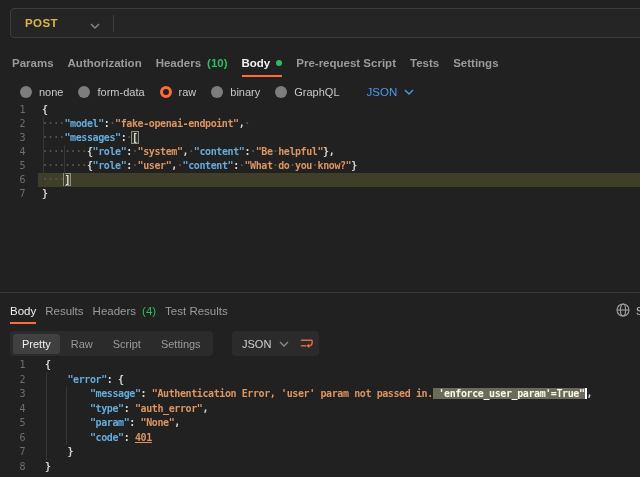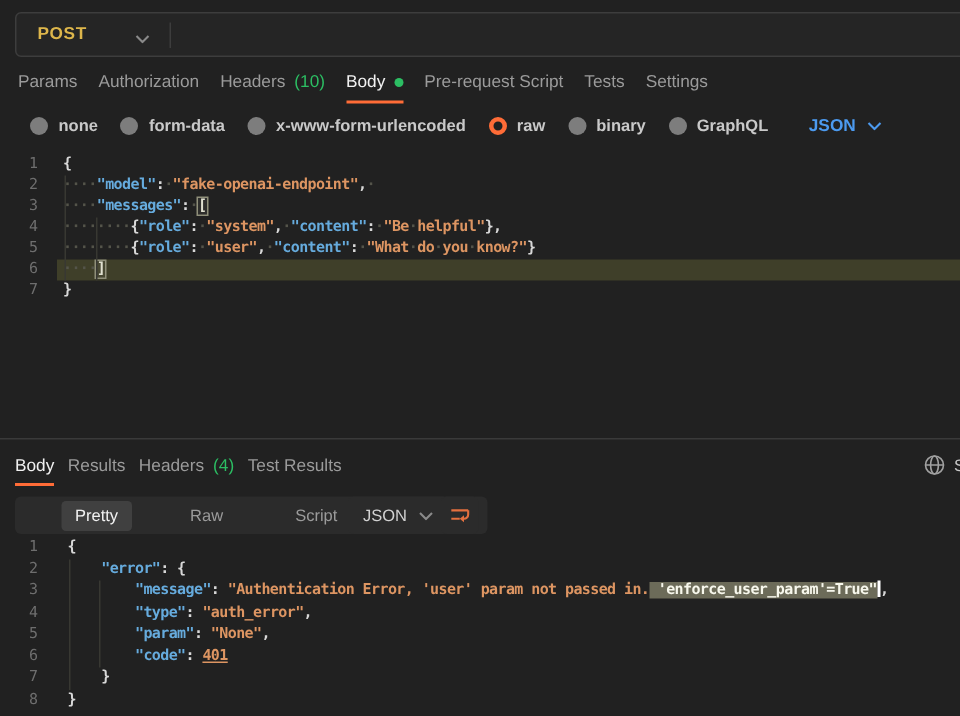--- a/index.html
+++ b/index.html
@@ -11,30 +11,30 @@
   }
   
   .url-bar{ position:absolute; left:10px; top:8px; width:648px; height:30px;
     background:#252525; border:1px solid #3d3d3d; border-radius:4px;
     display:flex; align-items:center; }
   .method-select{ display:flex; align-items:flex-end; gap:32px; padding-left:14px; cursor:pointer; }
   .method{ color:var(--method); font-weight:bold; font-size:11.5px; letter-spacing:.4px; }
   .url-divider{ width:1px; height:17px; background:#3d3d3d; margin:0 10px 0 13px; }
   .url-text{ color:#e3e3e3; font-size:12px; }
   
-  .req-tabs{ position:absolute; left:12px; top:49px; display:flex; gap:14px; height:20px; align-items:flex-start; }
+  .req-tabs{ position:absolute; left:12px; top:49px; display:flex; gap:14px; height:20px; align-items:flex-end;font-weight:bold; }
   .tab{ position:relative; display:flex; align-items:center; gap:6px;
     color:#9b9b9b; font-size:11.5px; cursor:pointer; }
   .tab.active .tlabel{ color:#f1f1f1; }
   .tab .count{ color:var(--green); }
   .tab .dot{ width:6px; height:6px; border-radius:50%; background:var(--green); }
   .tab .underline{ position:absolute; left:0; bottom:-8px; height:2px; width:100%; background:var(--orange); }
   .resp-tabs .tab .underline{ bottom:-7px; }
   
-  .radio-row{ position:absolute; left:20px; top:78px; display:flex; gap:15px; align-items:flex-start; height:20px;font-weight:bold; }
+  .radio-row{ position:absolute; left:20px; top:78px; display:flex; gap:15px; align-items:flex-end; height:20px; }
   .radio-item{ display:flex; align-items:center; gap:7px; color:#c9c9c9; font-size:11px; cursor:pointer; }
   .radio-circle{ width:12px; height:12px; border-radius:50%; background:#7d7d7d; }
   .radio-item.selected .radio-circle{ background:#212121; border:3.5px solid var(--orange); }
   .lang-select{ display:flex; align-items:center; gap:7px; margin-left:12px;
     color:var(--blue); font-size:11.5px; cursor:pointer; }
   
   .editor{ position:absolute; left:0; width:640px;
     font-family:"DejaVu Sans Mono", monospace; font-size:10px;
     letter-spacing:-0.4px; font-weight:bold; }
   #request-editor{ top:103px; }
@@ -58,21 +58,21 @@
   .iguide{ position:absolute; width:1px; background:#383832; }
   
   .section-divider{ position:absolute; left:0; top:292px; width:640px; height:1px; background:#3a3a3a; }
   
   .resp-tabs{ position:absolute; left:10px; top:302px; display:flex; gap:9px; height:18px; align-items:center; }
   .globe{ position:absolute; left:616px; top:303px; }
   .right-frag{ position:absolute; left:636px; top:305px; color:#c9c9c9; font-size:11px; white-space:nowrap; }
   
   .view-group{ position:absolute; left:10px; top:331px; height:25px; background:#2b2b2b;
     border-radius:4px; display:flex; align-items:center; padding:0 3px; gap:2px; }
-  .view{ color:#9b9b9b; font-size:11px; padding:4px 9px; border-radius:3px; cursor:pointer;margin-left:28px; }
+  .view{ color:#9b9b9b; font-size:11px; padding:4px 9px; border-radius:3px; cursor:pointer; }
   .view.active{ background:#404040; color:#f1f1f1; }
   .json-btn{ position:absolute; left:232px; top:331px; height:25px; background:#2b2b2b;
     border-radius:4px; display:flex; align-items:center; gap:8px; padding:0 10px;
     color:#d2d2d2; font-size:11px; cursor:pointer; }
   .wrap-btn{ position:absolute; left:294px; top:331px; width:25px; height:25px; background:#2b2b2b;
     border-radius:4px; display:flex; align-items:center; justify-content:center; cursor:pointer; }
 </style>
 </head>
 <body>
 
@@ -116,24 +116,20 @@
 <div class="radio-row">
   <span id="radios" style="display:flex; gap:15px; align-items:center;">
       <div class="radio-item">
         <span class="radio-circle"></span>
         <span>none</span>
       </div>
       <div class="radio-item">
         <span class="radio-circle"></span>
         <span>form-data</span>
       </div>
-      <div class="radio-item">
-        <span class="radio-circle"></span>
-        <span>x-www-form-urlencoded</span>
-      </div>
       <div class="radio-item selected">
         <span class="radio-circle"></span>
         <span>raw</span>
       </div>
       <div class="radio-item">
         <span class="radio-circle"></span>
         <span>binary</span>
       </div>
       <div class="radio-item">
         <span class="radio-circle"></span>

